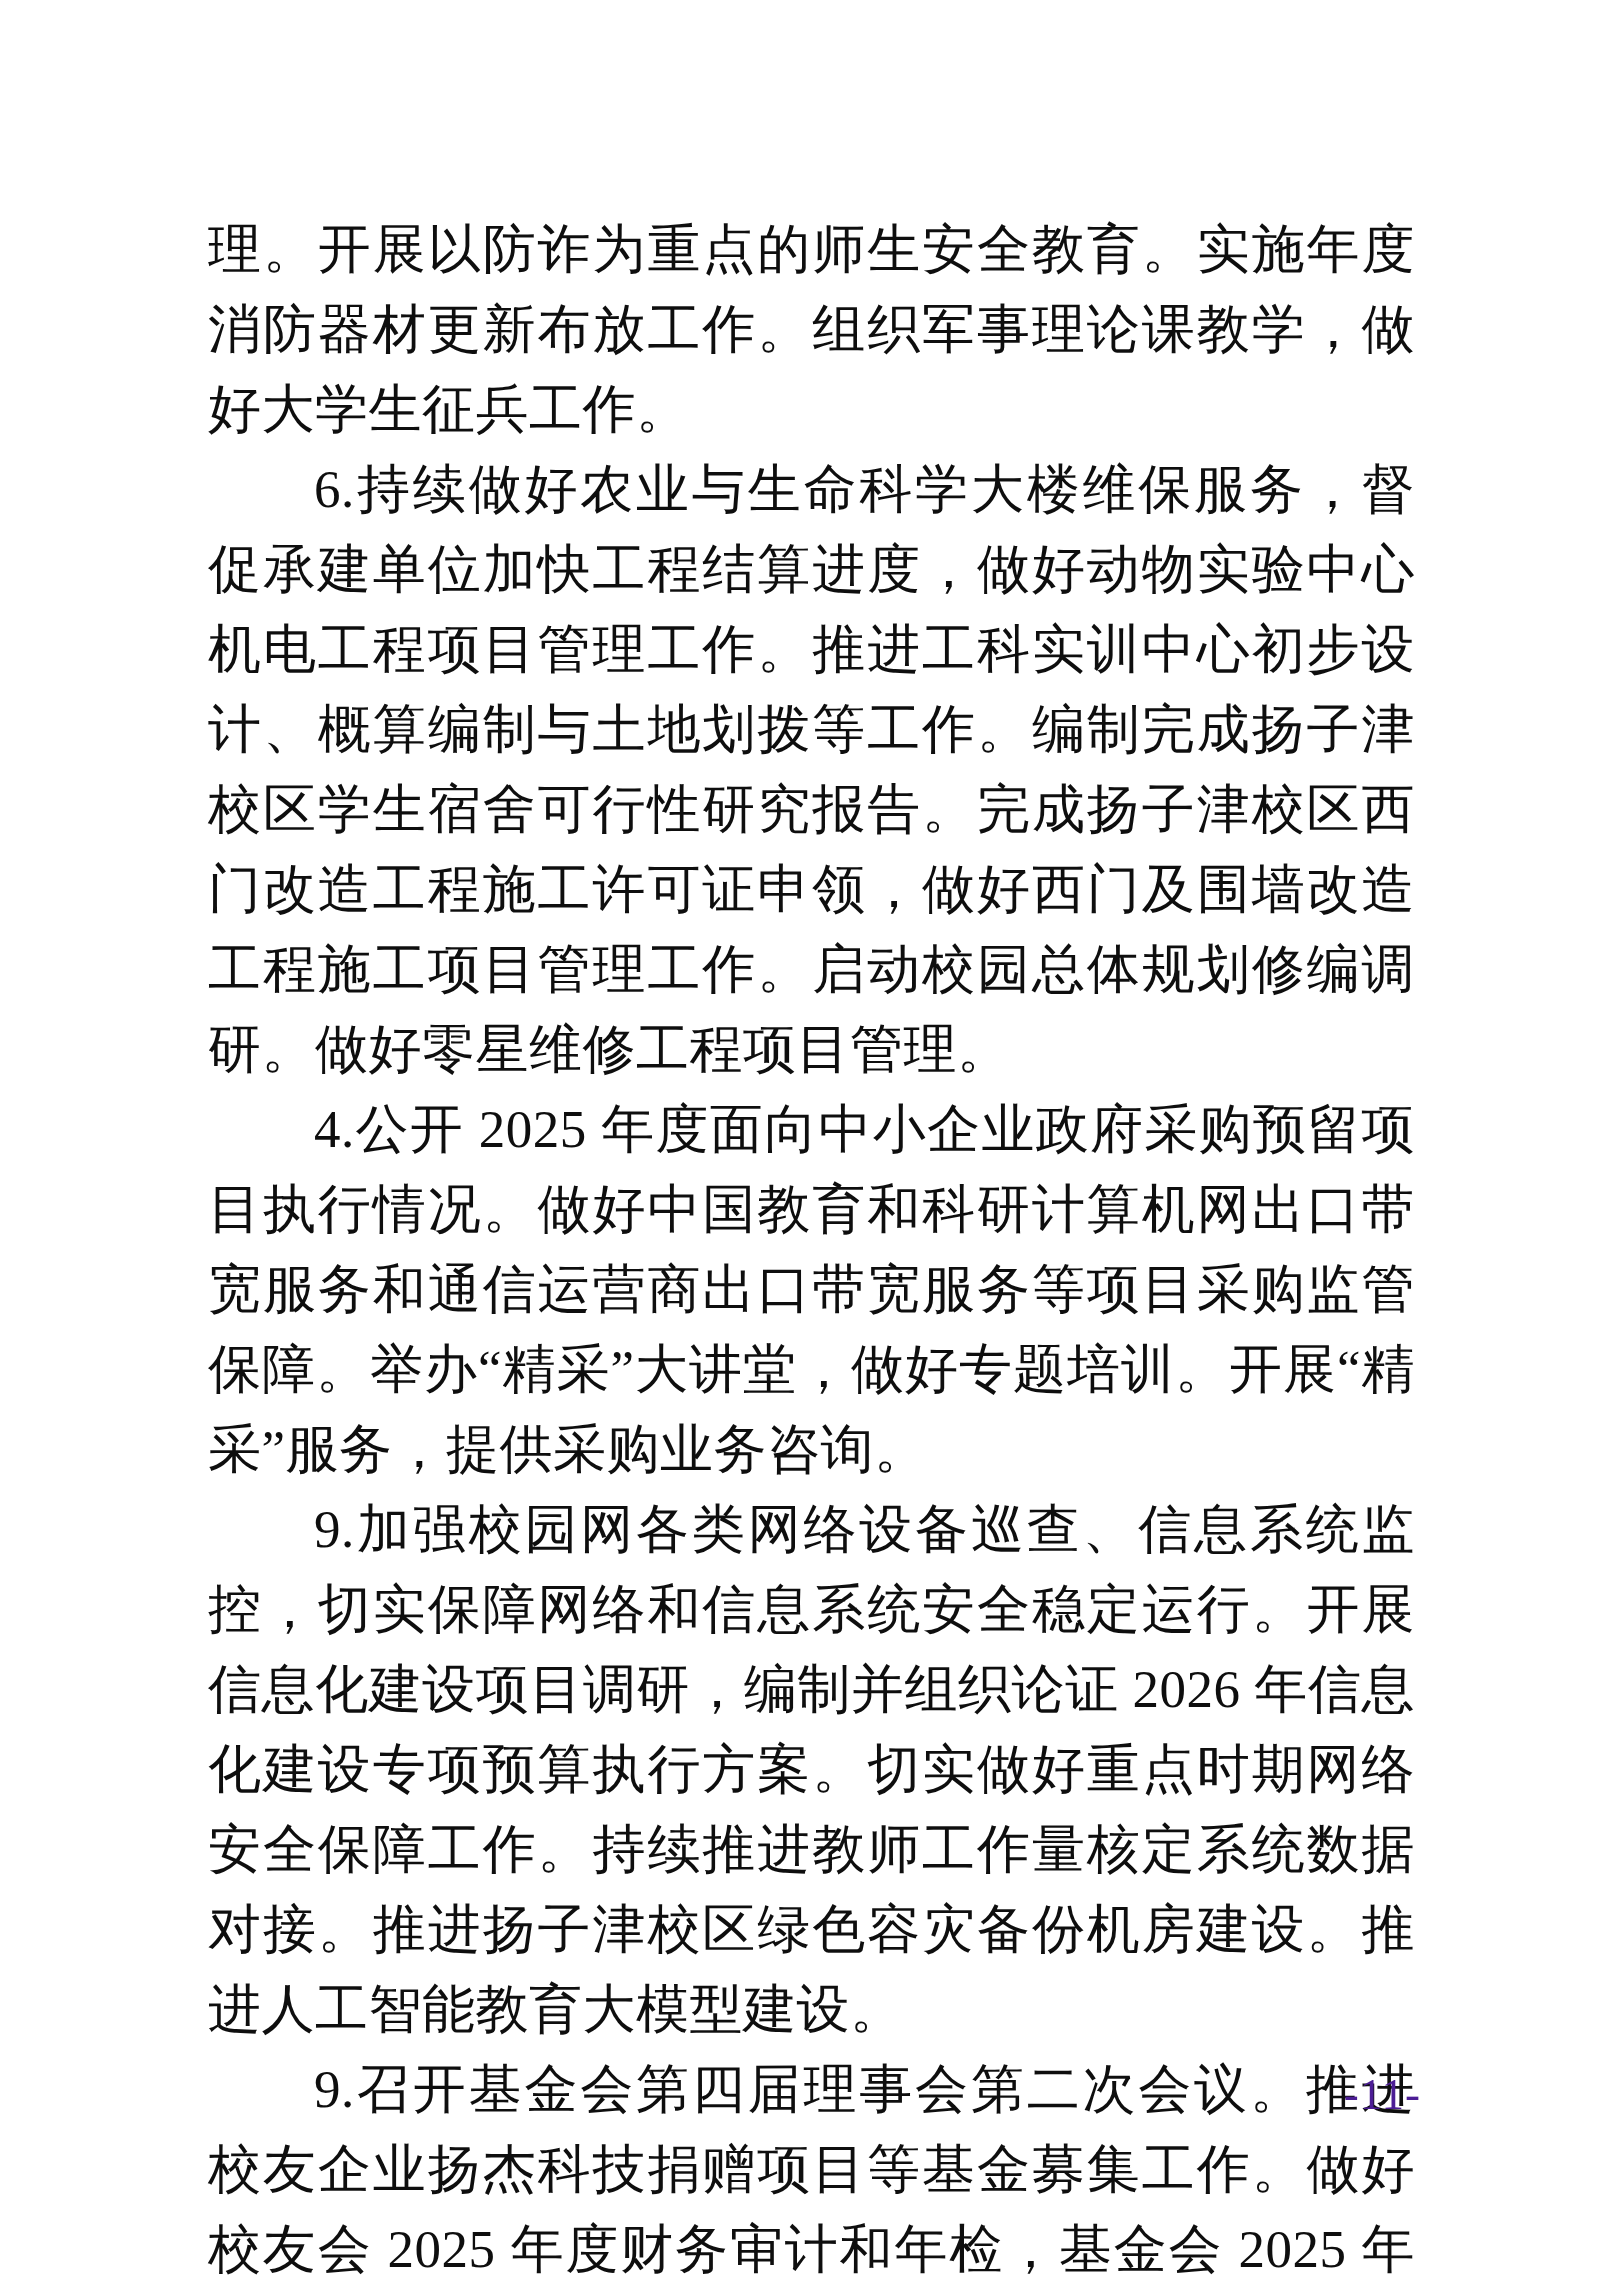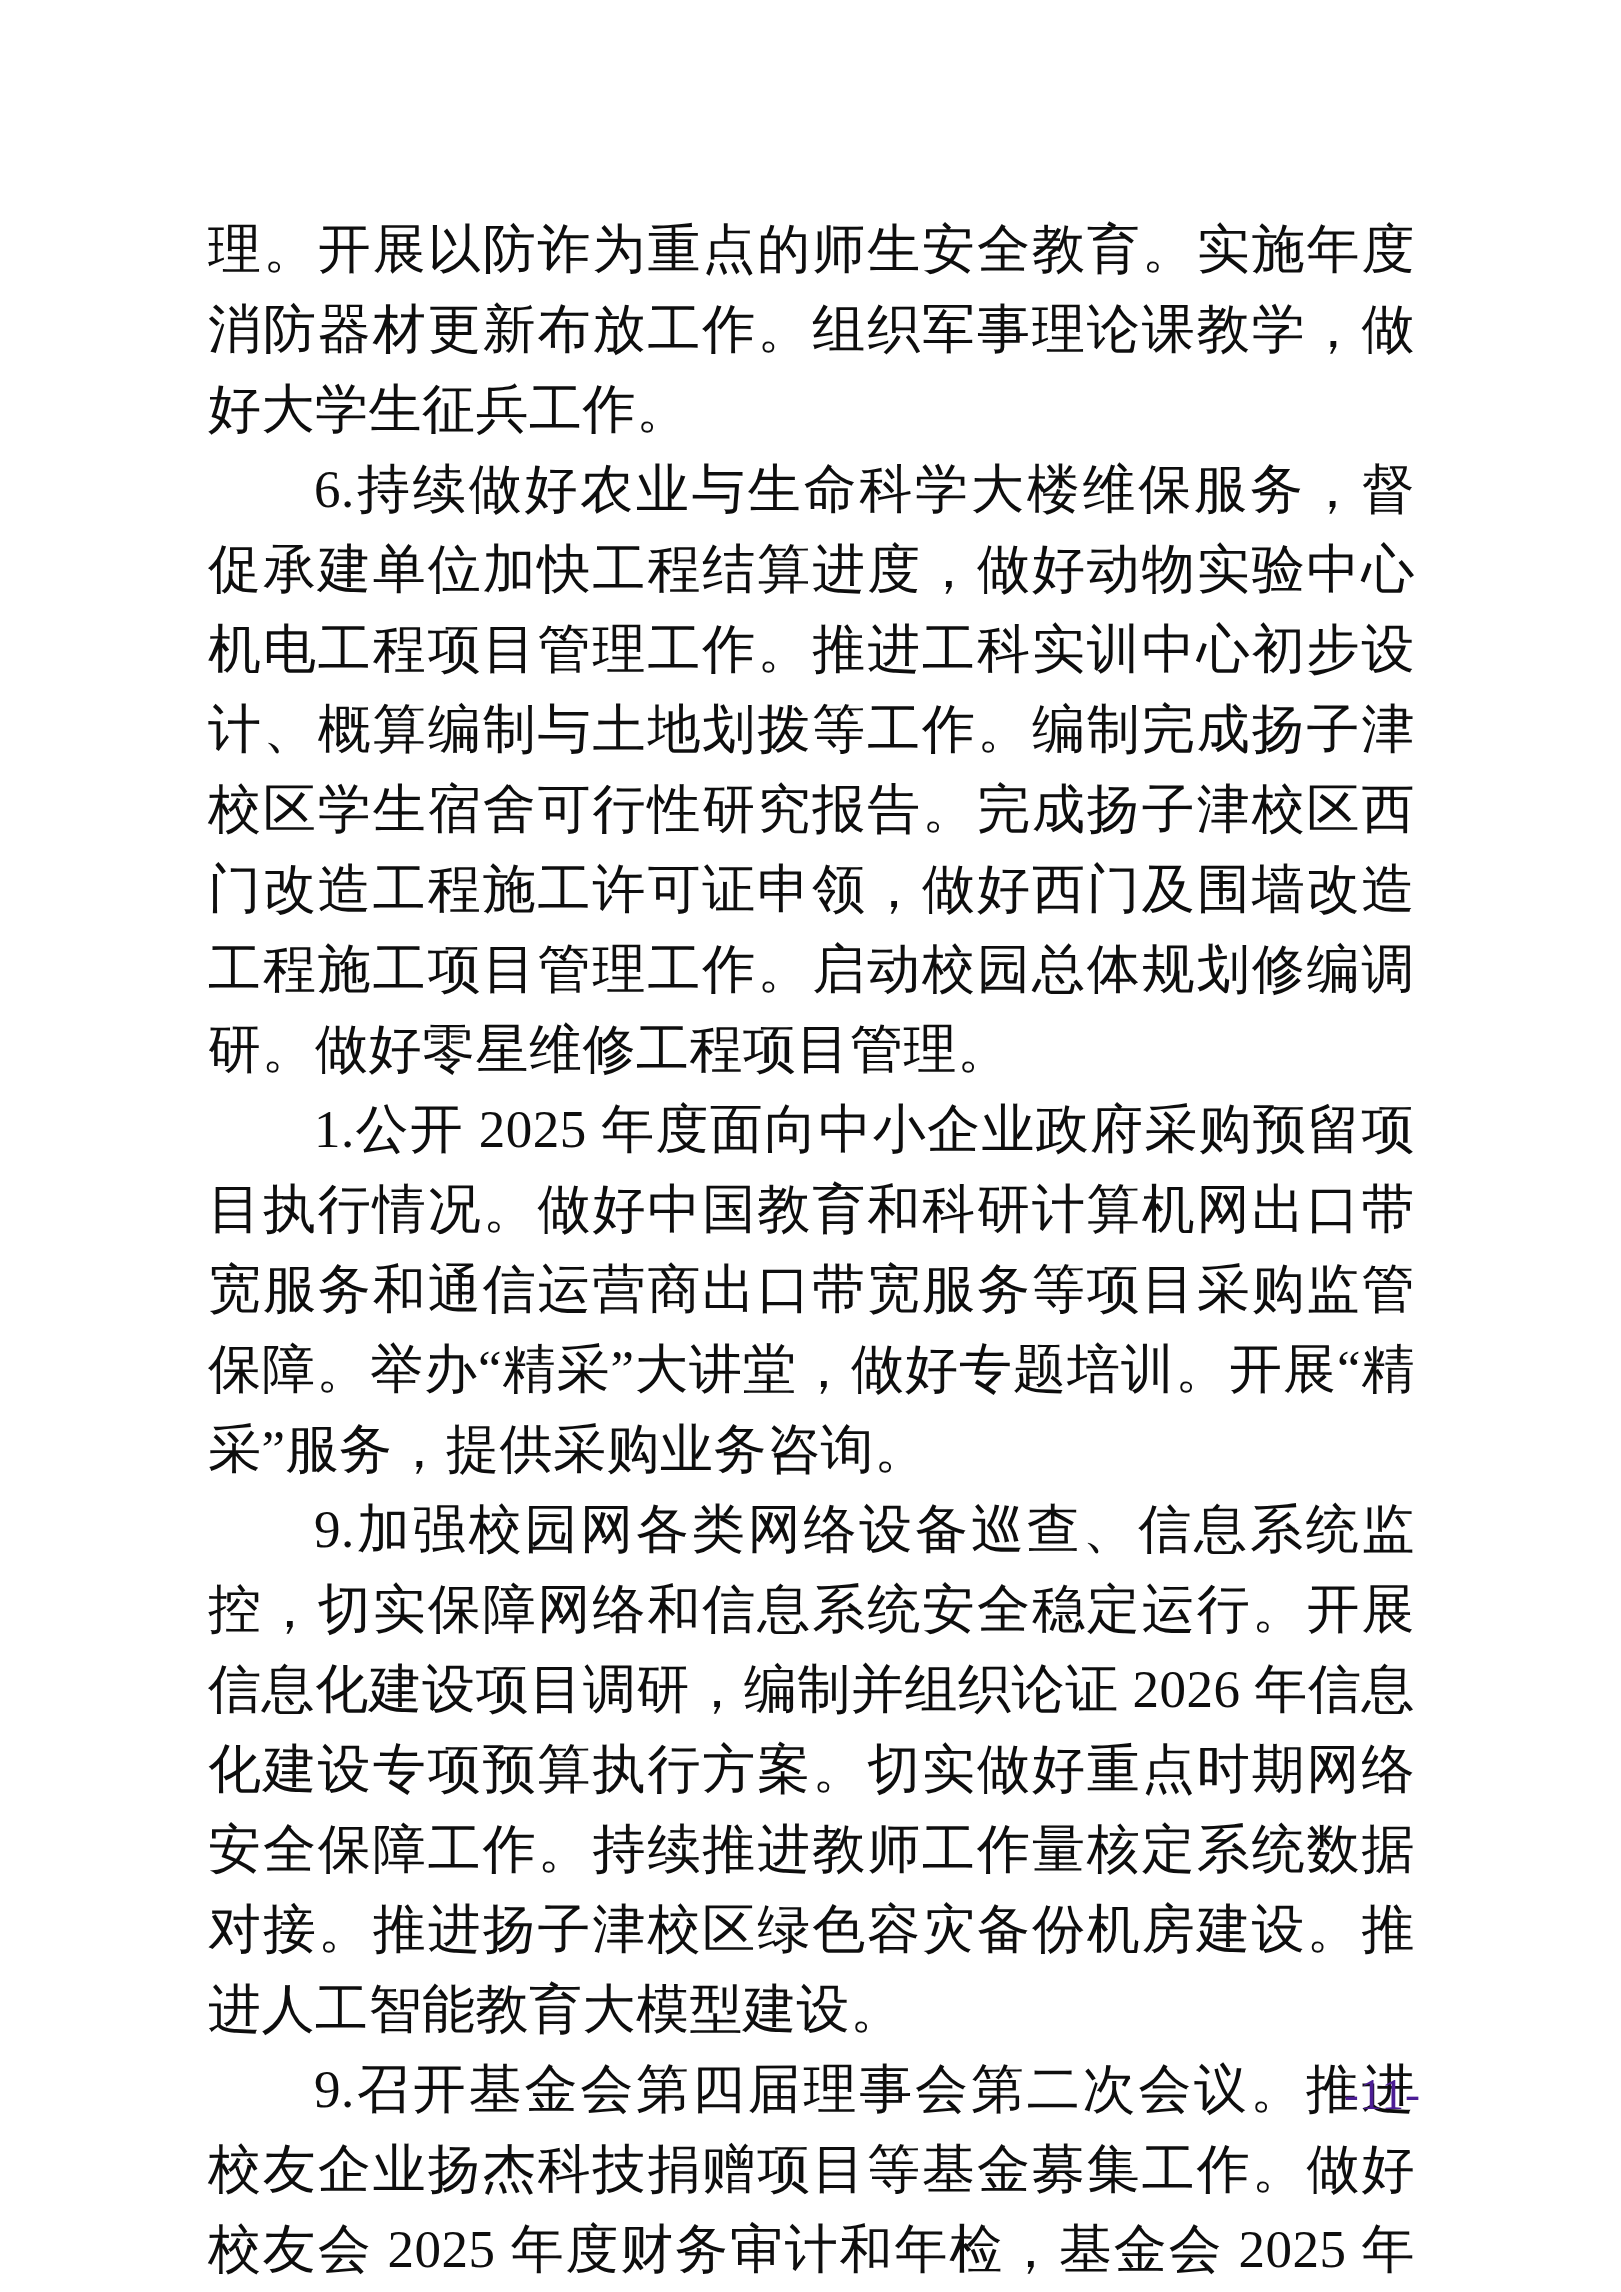--- a/index.html
+++ b/index.html
@@ -48,21 +48,21 @@
 </head>
 <body>
 
 <div class="page">
 
   <div class="content">
     <p>理。开展以防诈为重点的师生安全教育。实施年度消防器材更新布放工作。组织军事理论课教学，做好大学生征兵工作。</p>
 
     <p class="indent">6.持续做好农业与生命科学大楼维保服务，督促承建单位加快工程结算进度，做好动物实验中心机电工程项目管理工作。推进工科实训中心初步设计、概算编制与土地划拨等工作。编制完成扬子津校区学生宿舍可行性研究报告。完成扬子津校区西门改造工程施工许可证申领，做好西门及围墙改造工程施工项目管理工作。启动校园总体规划修编调研。做好零星维修工程项目管理。</p>
 
-    <p class="indent">1.公开 2025 年度面向中小企业政府采购预留项目执行情况。做好中国教育和科研计算机网出口带宽服务和通信运营商出口带宽服务等项目采购监管保障。举办“精采”大讲堂，做好专题培训。开展“精采”服务，提供采购业务咨询。</p>
+    <p class="indent">4.公开 2025 年度面向中小企业政府采购预留项目执行情况。做好中国教育和科研计算机网出口带宽服务和通信运营商出口带宽服务等项目采购监管保障。举办“精采”大讲堂，做好专题培训。开展“精采”服务，提供采购业务咨询。</p>
 
     <p class="indent">9.加强校园网各类网络设备巡查、信息系统监控，切实保障网络和信息系统安全稳定运行。开展信息化建设项目调研，编制并组织论证 2026 年信息化建设专项预算执行方案。切实做好重点时期网络安全保障工作。持续推进教师工作量核定系统数据对接。推进扬子津校区绿色容灾备份机房建设。推进人工智能教育大模型建设。</p>
 
     <p class="indent">9.召开基金会第四届理事会第二次会议。推进校友企业扬杰科技捐赠项目等基金募集工作。做好校友会 2025 年度财务审计和年检，基金会 2025 年度财务审计和项目运行反馈工作。编发校友会会刊（2025 年秋实卷）。组织校友跑团参加 2026 扬州半程马拉松暨东亚半程马拉松锦标赛。</p>
   </div>
 
   <div class="page-number">-11-</div>
 
 </div>
 

